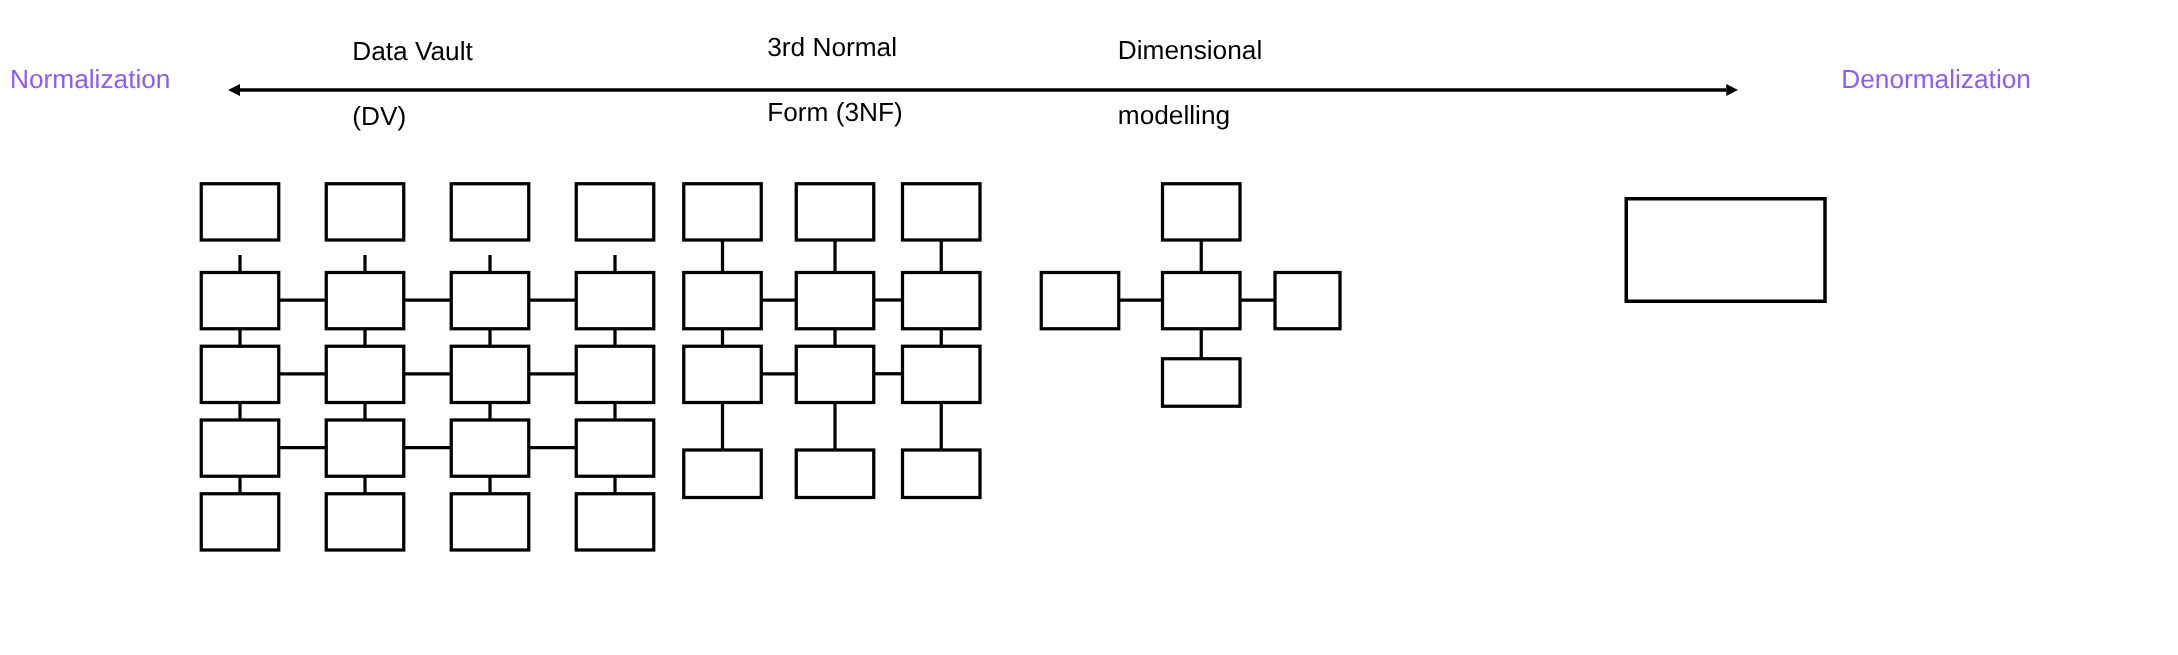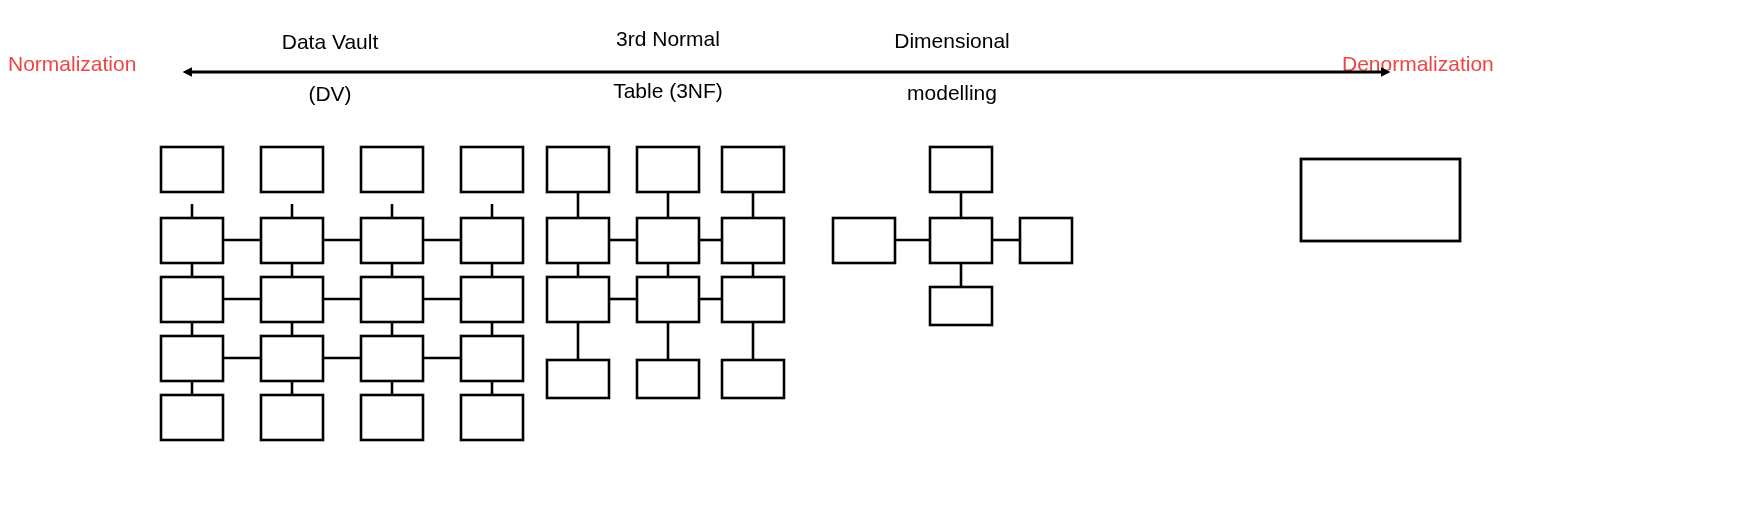--- a/index.html
+++ b/index.html
@@ -12,30 +12,29 @@
     position:relative;
   }
   #canvas{position:absolute;left:0;top:0;width:1742px;height:524px;}
 
   
   .axis-label{
     position:absolute;
     font-size:21px;
     line-height:25px;
     white-space:nowrap;
-    color:#ef4444;
+    color:#8b5cf6;
   }
   #label-normalization{left:8px;top:51px;}
-  #label-denormalization{left:1342px;top:51px;}
+  #label-denormalization{left:1473px;top:51px;}
 
   .stage-label{
     position:absolute;
     font-size:21px;
     line-height:26px;
-    text-align:center;
     white-space:pre-line;
     color:#000;
     transform:translateX(-50%);
   }
 
   .arrow-svg{position:absolute;left:0;top:0;}
 
   
   #model-svg{position:absolute;left:0;top:0;}
   .node-box{fill:#ffffff;stroke:#000000;stroke-width:2.6;}
@@ -51,21 +50,21 @@
 
   <div class="axis-label" id="label-denormalization">Denormalization</div>
 
   <div class="stage-label" style="left:330px;top:3px;">
     <div>Data Vault</div>
     <div>(DV)</div>
   </div>
 
   <div class="stage-label" style="left:668px;top:0;">
     <div>3rd Normal</div>
-    <div>Table (3NF)</div>
+    <div>Form (3NF)</div>
   </div>
 
   <div class="stage-label" style="left:952px;top:2px;">
     <div>Dimensional</div>
     <div>modelling</div>
   </div>
 
 
   <svg class="arrow-svg" width="1742" height="130">
     <defs>

